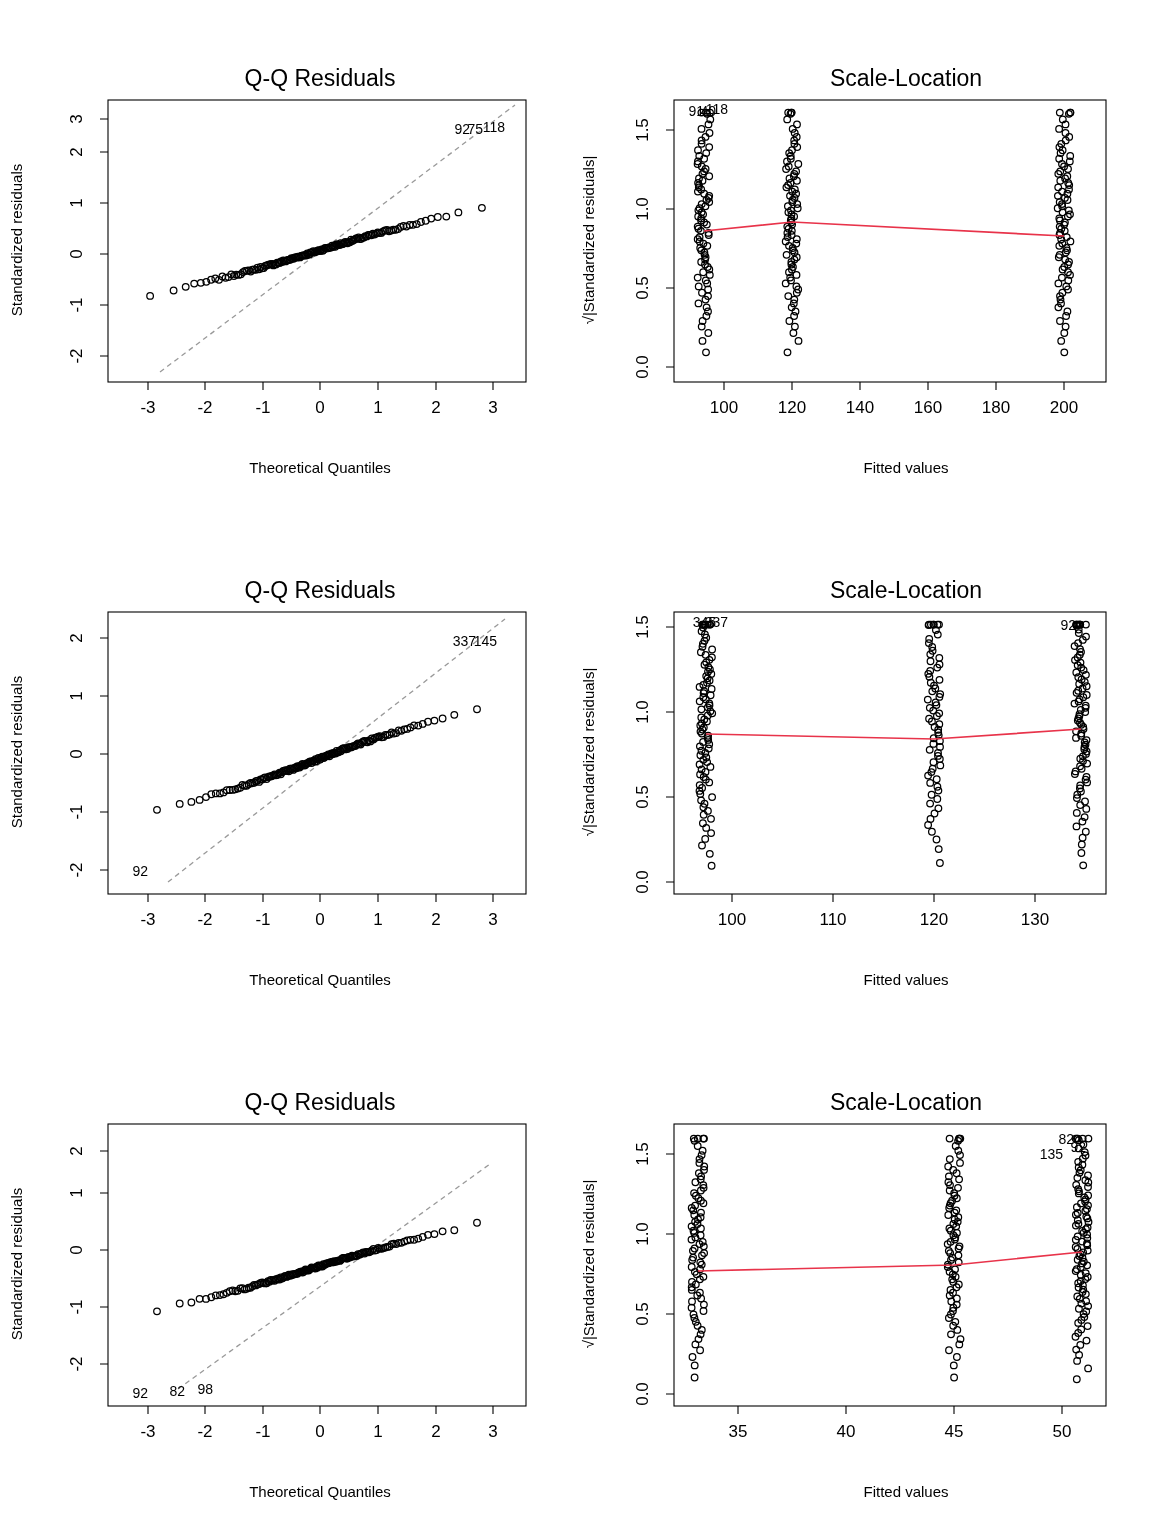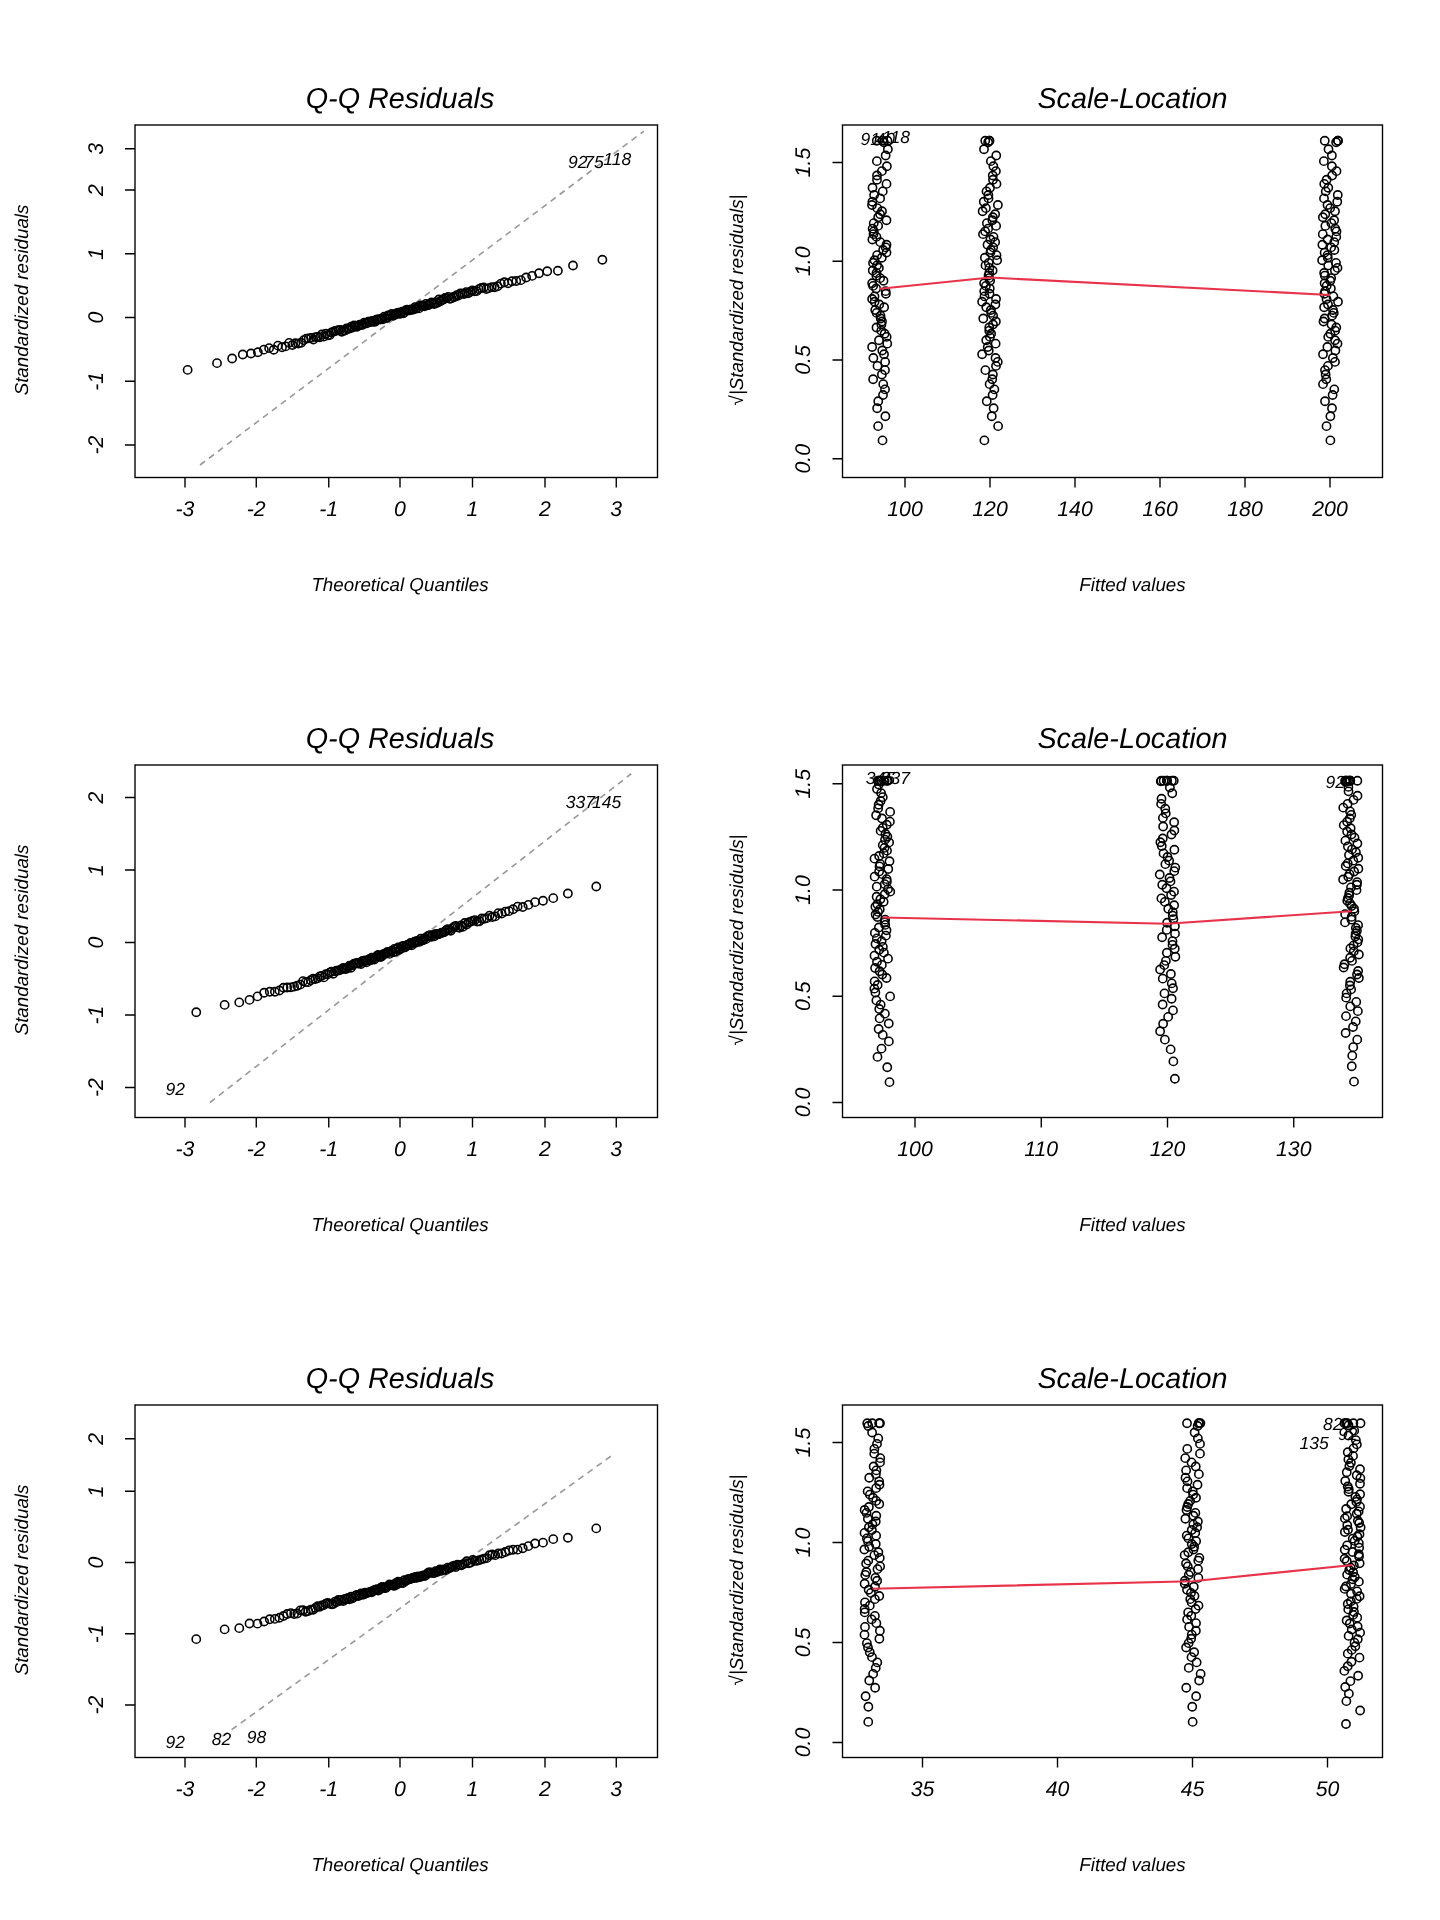--- a/index.html
+++ b/index.html
@@ -11,21 +11,20 @@
     width: 1152px;
     height: 1536px;
     font-family: "Liberation Sans", sans-serif;
     color: #000000;
     overflow: hidden;
   }
   #grid {
     position: relative;
     width: 1100px;
     height: 1536px;
-    font-style: italic;
   }
   .panel {
     position: absolute;
   }
   .panel svg {
     display: block;
   }
   .ttl {
     font-size: 23px;
     text-anchor: middle;

